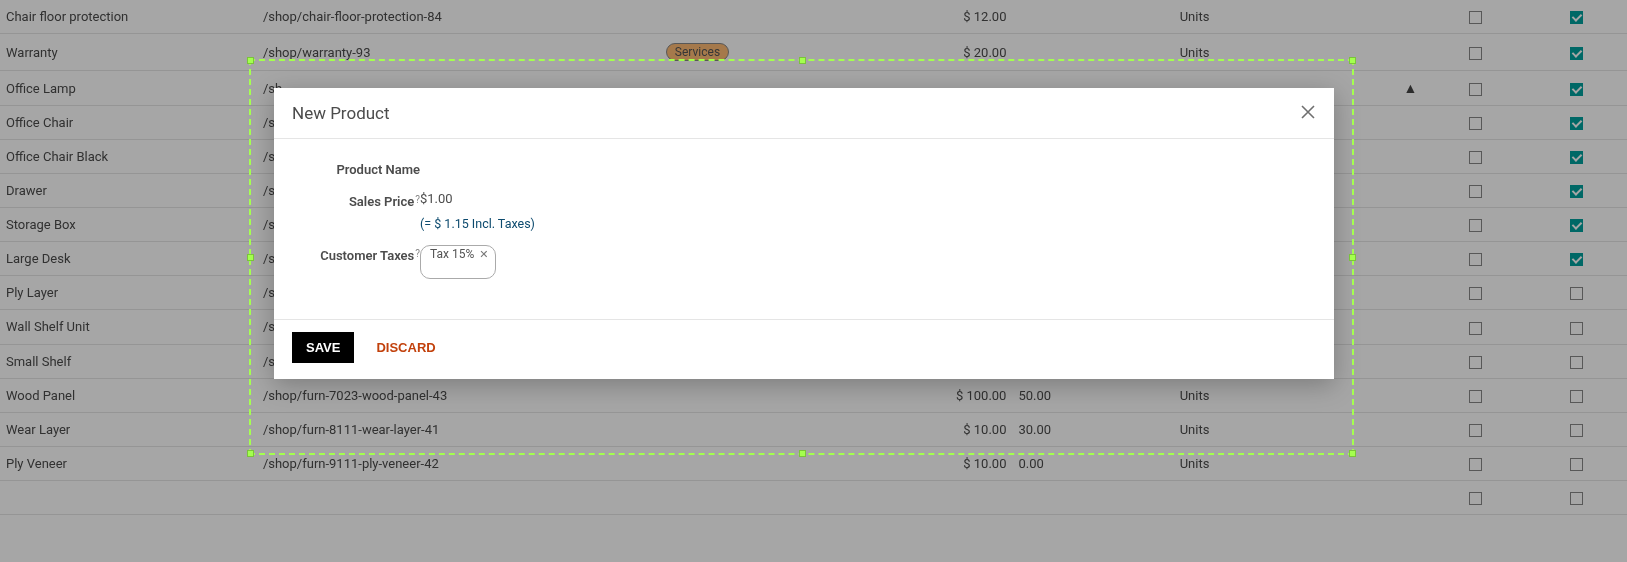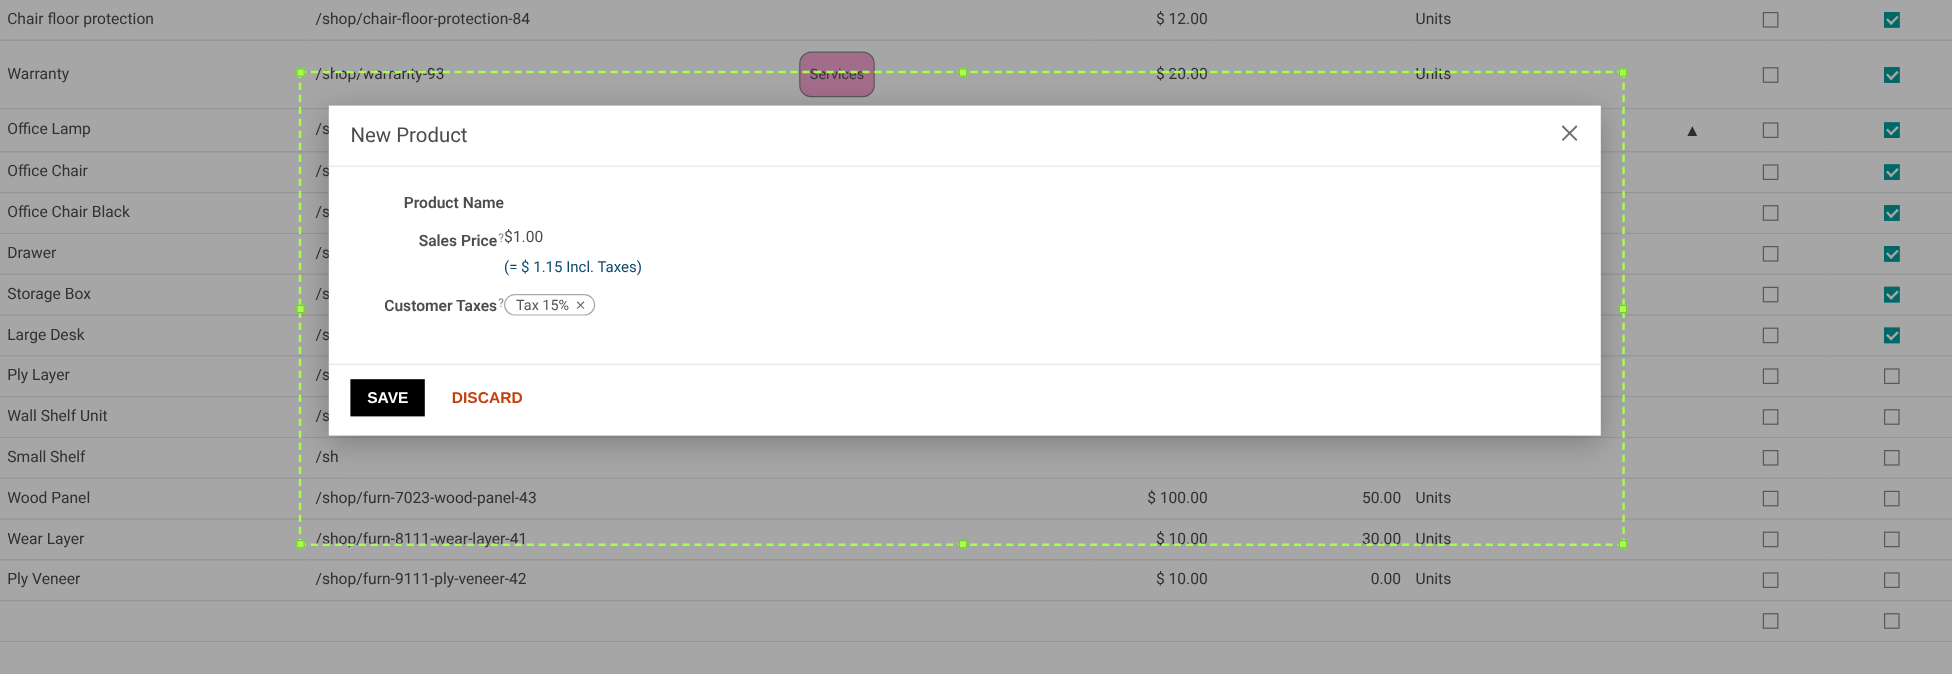--- a/index.html
+++ b/index.html
@@ -5,26 +5,26 @@
   * { box-sizing: border-box; margin: 0; padding: 0; }
   html, body { width: 1627px; height: 562px; overflow: hidden; font-family: -apple-system, BlinkMacSystemFont, "Segoe UI", Roboto, sans-serif; font-size: 13px; color: #4c4c4c; background: #fff; }
   
   
   .bg-table { width: 100%; border-collapse: collapse; table-layout: fixed; }
   .bg-table td { border-bottom: 1px solid #e5e5e5; padding: 9px 6px; vertical-align: middle; white-space: nowrap; overflow: hidden; text-overflow: ellipsis; }
   .col-name { width: 255px; }
   .col-url { width: 400px; }
   .col-tag { width: 250px; }
   .col-price { width: 100px; text-align: right; }
-  .col-qty { width: 160px; text-align: right; }
+  .col-qty { width: 160px; text-align: left; }
   .col-units { width: 220px; padding-left: 8px; }
   .col-warn { width: 30px; text-align: center; }
   .col-cb1 { width: 100px; text-align: center; }
   .col-cb2 { width: 100px; text-align: center; }
-  .tag-chip { display: inline-block; border: 1px solid #888; border-radius: 10px; padding: 11px 8px; font-size: 12px; color: #555; background: #f9a8d4; }
+  .tag-chip { display: inline-block; border: 1px solid #888; border-radius: 10px; padding: 1px 8px; font-size: 12px; color: #555; background: #fdba74; }
   .cb { display: inline-block; width: 13px; height: 13px; border: 1px solid #888; background: #fff; vertical-align: middle; position: relative; }
   .cb.checked { background: #00a09d; border-color: #00a09d; }
   .cb.checked::after { content: ""; position: absolute; left: 3px; top: 0px; width: 4px; height: 7px; border: solid #fff; border-width: 0 2px 2px 0; transform: rotate(45deg); }
   .warn-ico { font-size: 14px; color: #444; }
   
   
   .dim { position: absolute; inset: 0; background: rgba(0,0,0,0.35); }
   
   
   .selection-box { position: absolute; left: 249px; top: 59px; width: 1105px; height: 396px; border: 2px dashed #a4ff4f; pointer-events: none; }
@@ -40,21 +40,21 @@
   .modal-title { font-size: 17px; font-weight: 400; color: #4c4c4c; }
   .modal-close { font-size: 22px; color: #6f6f6f; cursor: pointer; line-height: 1; font-weight: 300; }
   .modal-body { padding: 20px 18px 26px 18px; }
   .field-row { display: flex; align-items: flex-start; margin-bottom: 14px; }
   .field-label { width: 128px; font-weight: 600; font-size: 13px; color: #4c4c4c; padding-top: 3px; text-align: right; }
   .field-label sup { font-weight: 400; font-size: 10px; color: #888; margin-left: 1px; vertical-align: top; }
   .field-value { flex: 1; }
   .text-input { width: 100%; border: none; border-bottom: 1px solid #b0b0b0; padding: 3px 0; font-size: 13px; outline: none; background: transparent; }
   .price-val { font-size: 13px; color: #4c4c4c; }
   .price-sub { font-size: 12.5px; color: #0c4a6e; margin-top: 10px; }
-  .tax-chip { display: inline-flex; align-items: center; border: 1px solid #aaa; border-radius: 10px; padding: 1px 7px 1px 9px; font-size: 12px; color: #555; }
+  .tax-chip { display: inline-flex; align-items: center; border: 1px solid #aaa; border-radius: 10px; padding: 1px 7px 17px 9px; font-size: 12px; color: #555; }
   .tax-chip .x { margin-left: 5px; font-size: 11px; cursor: pointer; color: #777; }
   .modal-footer { display: flex; gap: 8px; padding: 12px 18px 16px 18px; border-top: 1px solid #e5e5e5; }
   .btn { border: none; padding: 8px 14px; font-size: 13px; font-weight: 600; cursor: pointer; }
   .btn-primary { background: #000000; color: #fff; }
   .btn-secondary { background: transparent; color: #c2410c; }
 </style>
 </head>
 <body>
 
 <table class="bg-table">

